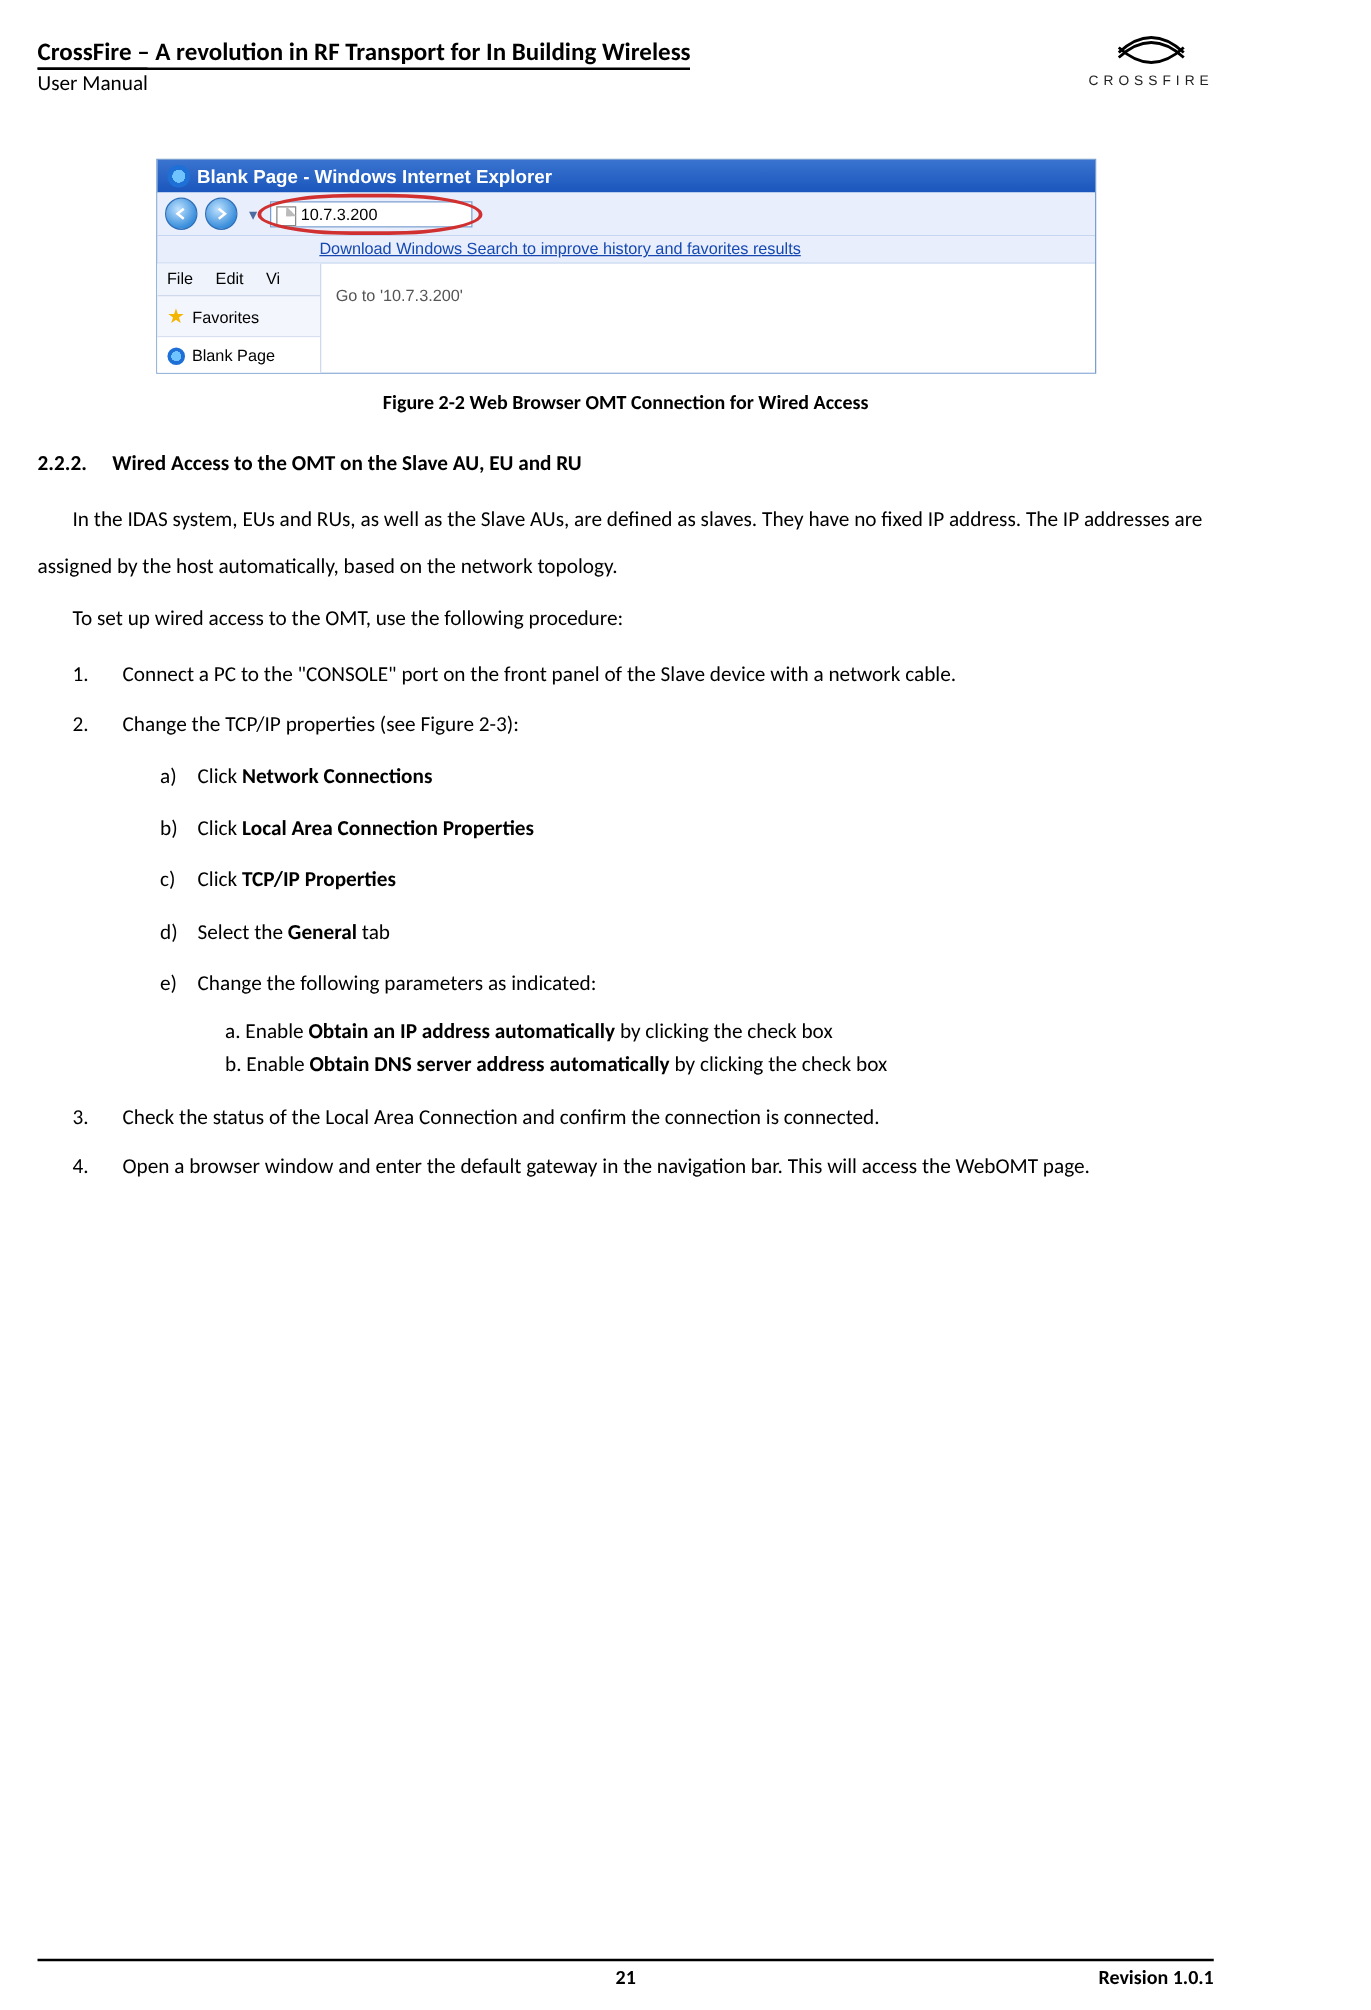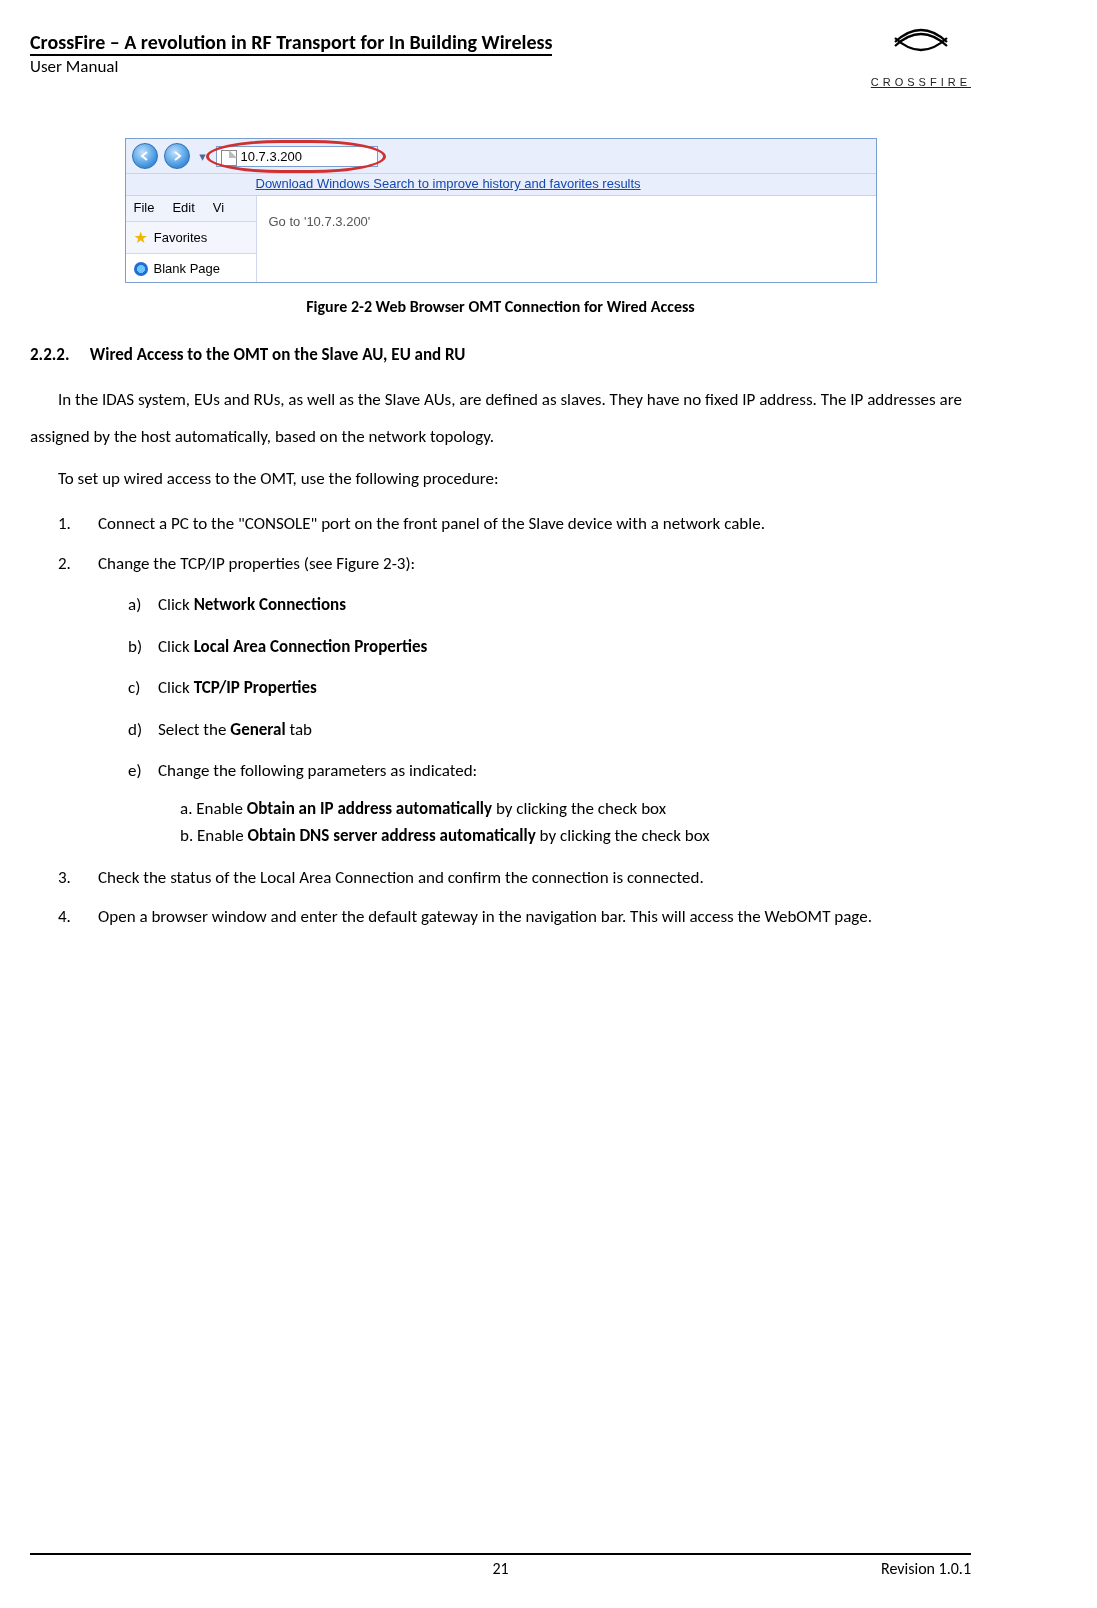--- a/index.html
+++ b/index.html
@@ -42,22 +42,21 @@
   }
   .logo-swirl {
     width: 60px; height: 28px;
     margin: 0 auto;
   }
   .logo-text {
     font-size: 11px;
     letter-spacing: 4px;
     font-family: Arial, sans-serif;
     color: #222;
-    margin-top: 20px;
-    text-decoration: underline;
+    margin-top: 2px;
   }
   
   .browser-shot {
     width: 750px;
     margin: 50px auto 10px auto;
     border: 1px solid #7a9ed0;
     font-family: Tahoma, "Segoe UI", sans-serif;
     font-size: 13px;
     background: #fff;
     box-shadow: 0 0 0 1px #d9e6f7 inset;
@@ -239,21 +238,22 @@
     padding: 0 0 0 22px;
     margin: 12px 0 0 0;
   }
   ol.sublettered > li {
     margin: 2px 0;
   }
   .last-step { line-height: 2.4; text-align: justify; }
   .footer {
     position: absolute;
     left: 30px; right: 30px;
-    bottom: 30px;
+    bottom: 16px;
+    font-weight: bold;
   }
   .footer-rule {
     border-top: 2px solid #000;
     height: 0;
   }
   .footer-row {
     display: flex;
     justify-content: space-between;
     font-size: 16px;
     padding-top: 4px;
@@ -279,20 +279,24 @@
       <svg class="logo-swirl" viewBox="0 0 60 28">
         <path d="M4 18 Q30 -6 56 18" stroke="#000" stroke-width="2.2" fill="none"></path>
         <path d="M4 22 Q30 -2 56 22" stroke="#000" stroke-width="2.2" fill="none"></path>
         <path d="M4 14 Q30 38 56 14" stroke="#000" stroke-width="2.2" fill="none"></path>
       </svg>
       <div class="logo-text">CROSSFIRE</div>
     </div>
   </div>
 
   <div class="browser-shot">
+    <div class="bs-titlebar">
+      <span class="ie-e"></span>
+      <span>Blank Page - Windows Internet Explorer</span>
+    </div>
     <div class="bs-addr-row">
       <span class="navbtn">
         <svg width="10" height="10" viewBox="0 0 10 10">
             <path d="M7 1 L2 5 L7 9" stroke="#fff" stroke-width="2" fill="none"></path>
           </svg>
       </span>
       <span class="navbtn">
         <svg width="10" height="10" viewBox="0 0 10 10">
             <path d="M3 1 L8 5 L3 9" stroke="#fff" stroke-width="2" fill="none"></path>
           </svg>

